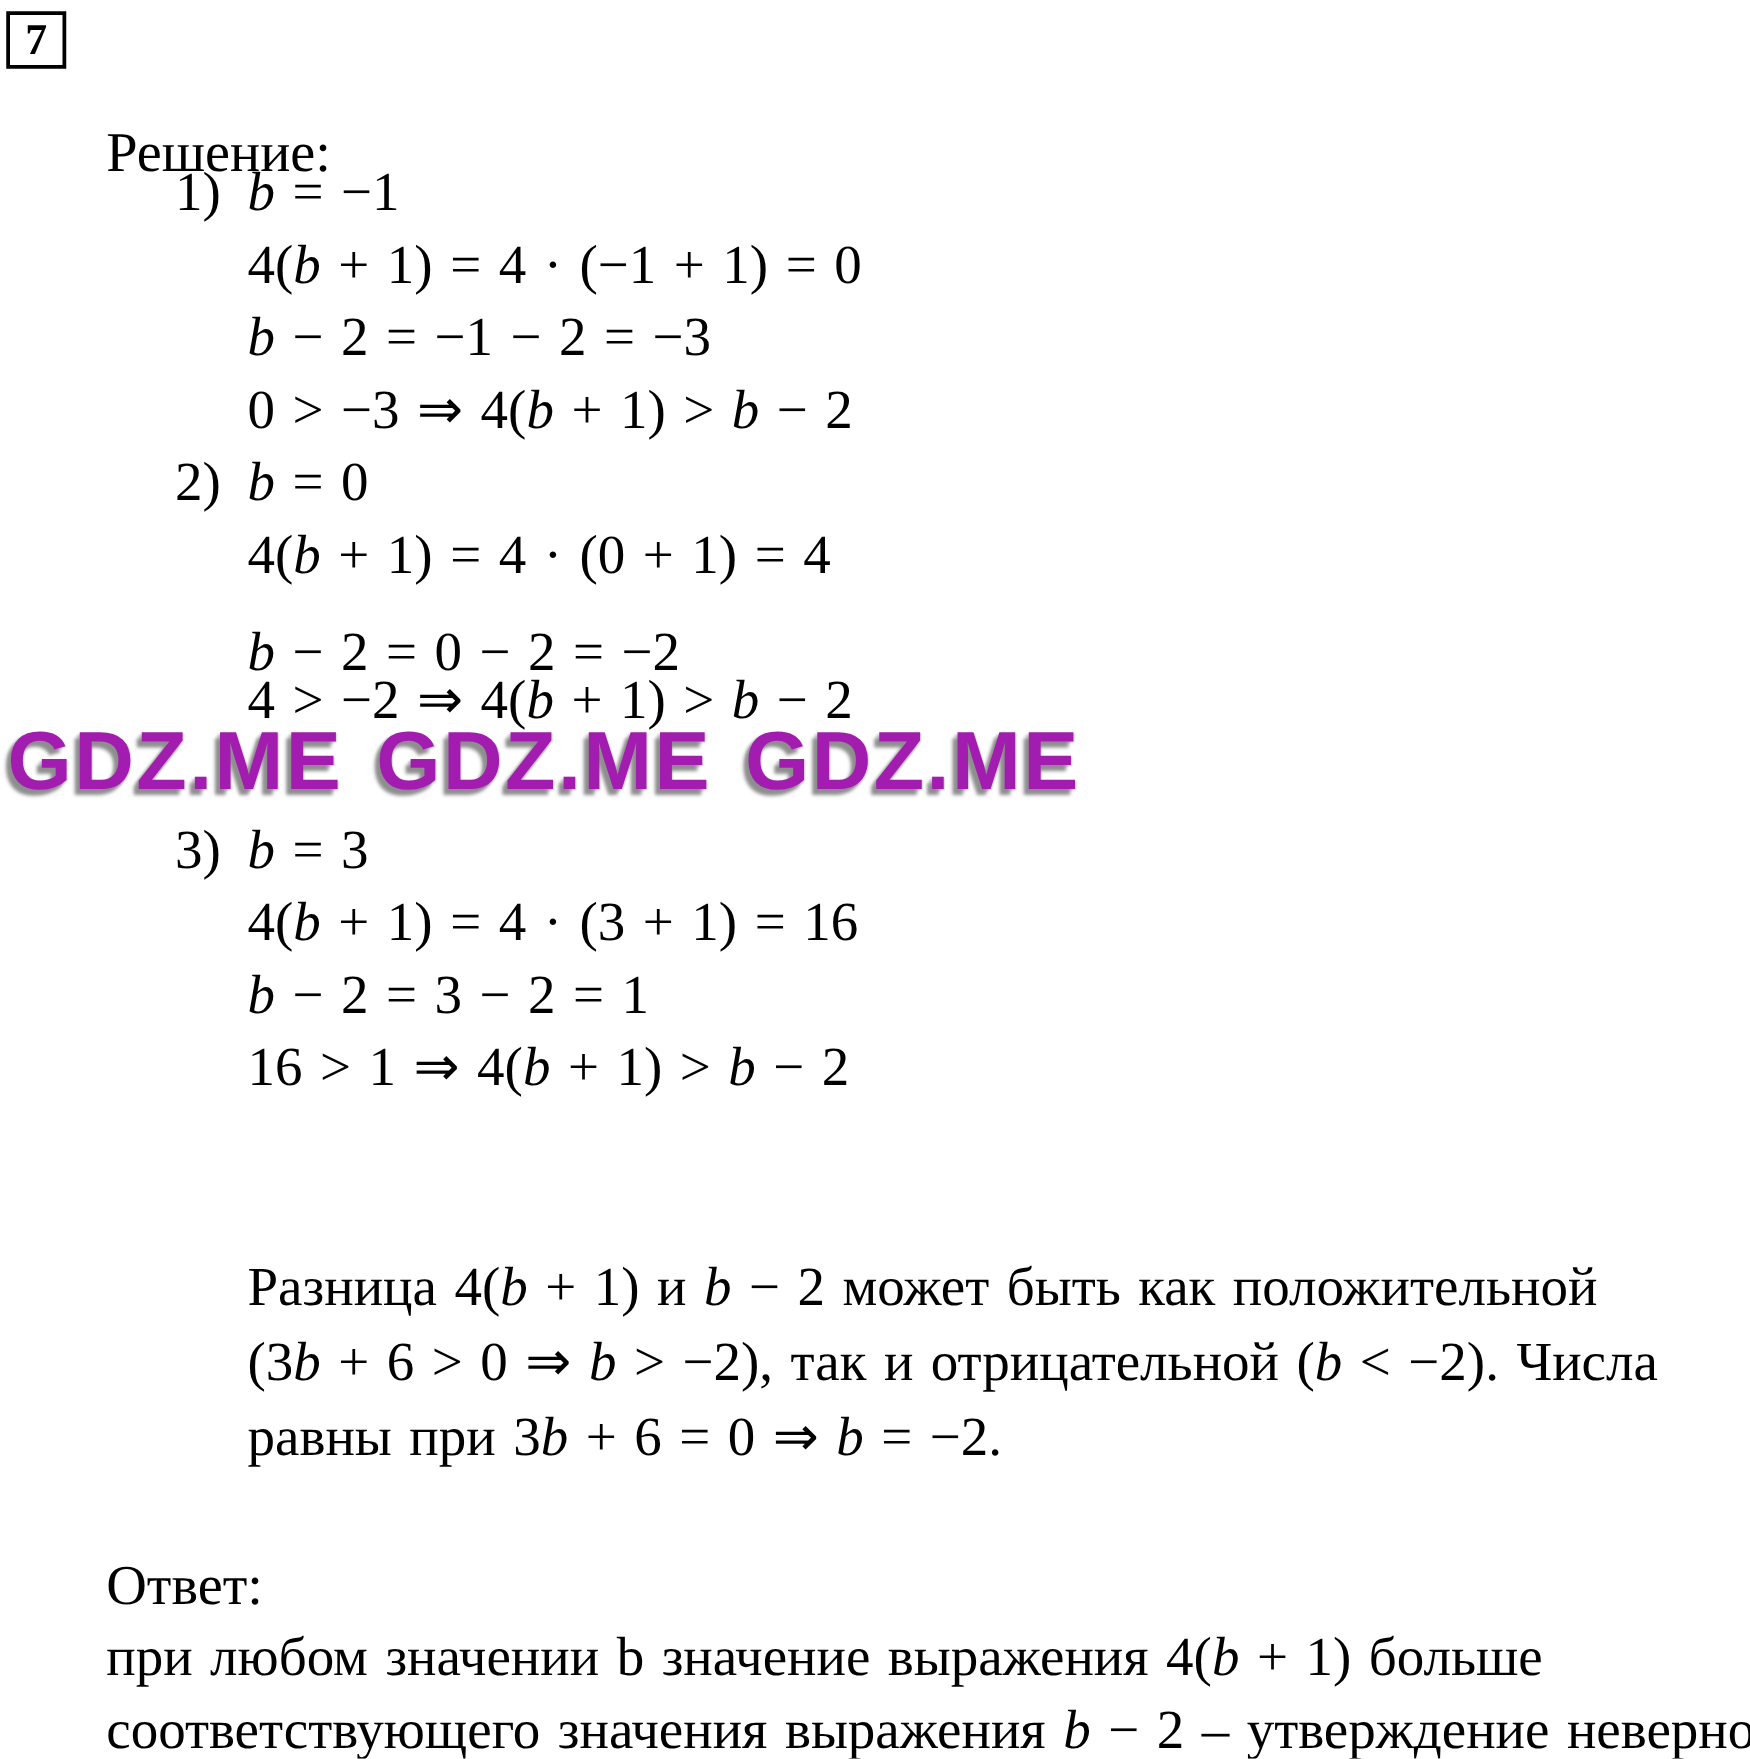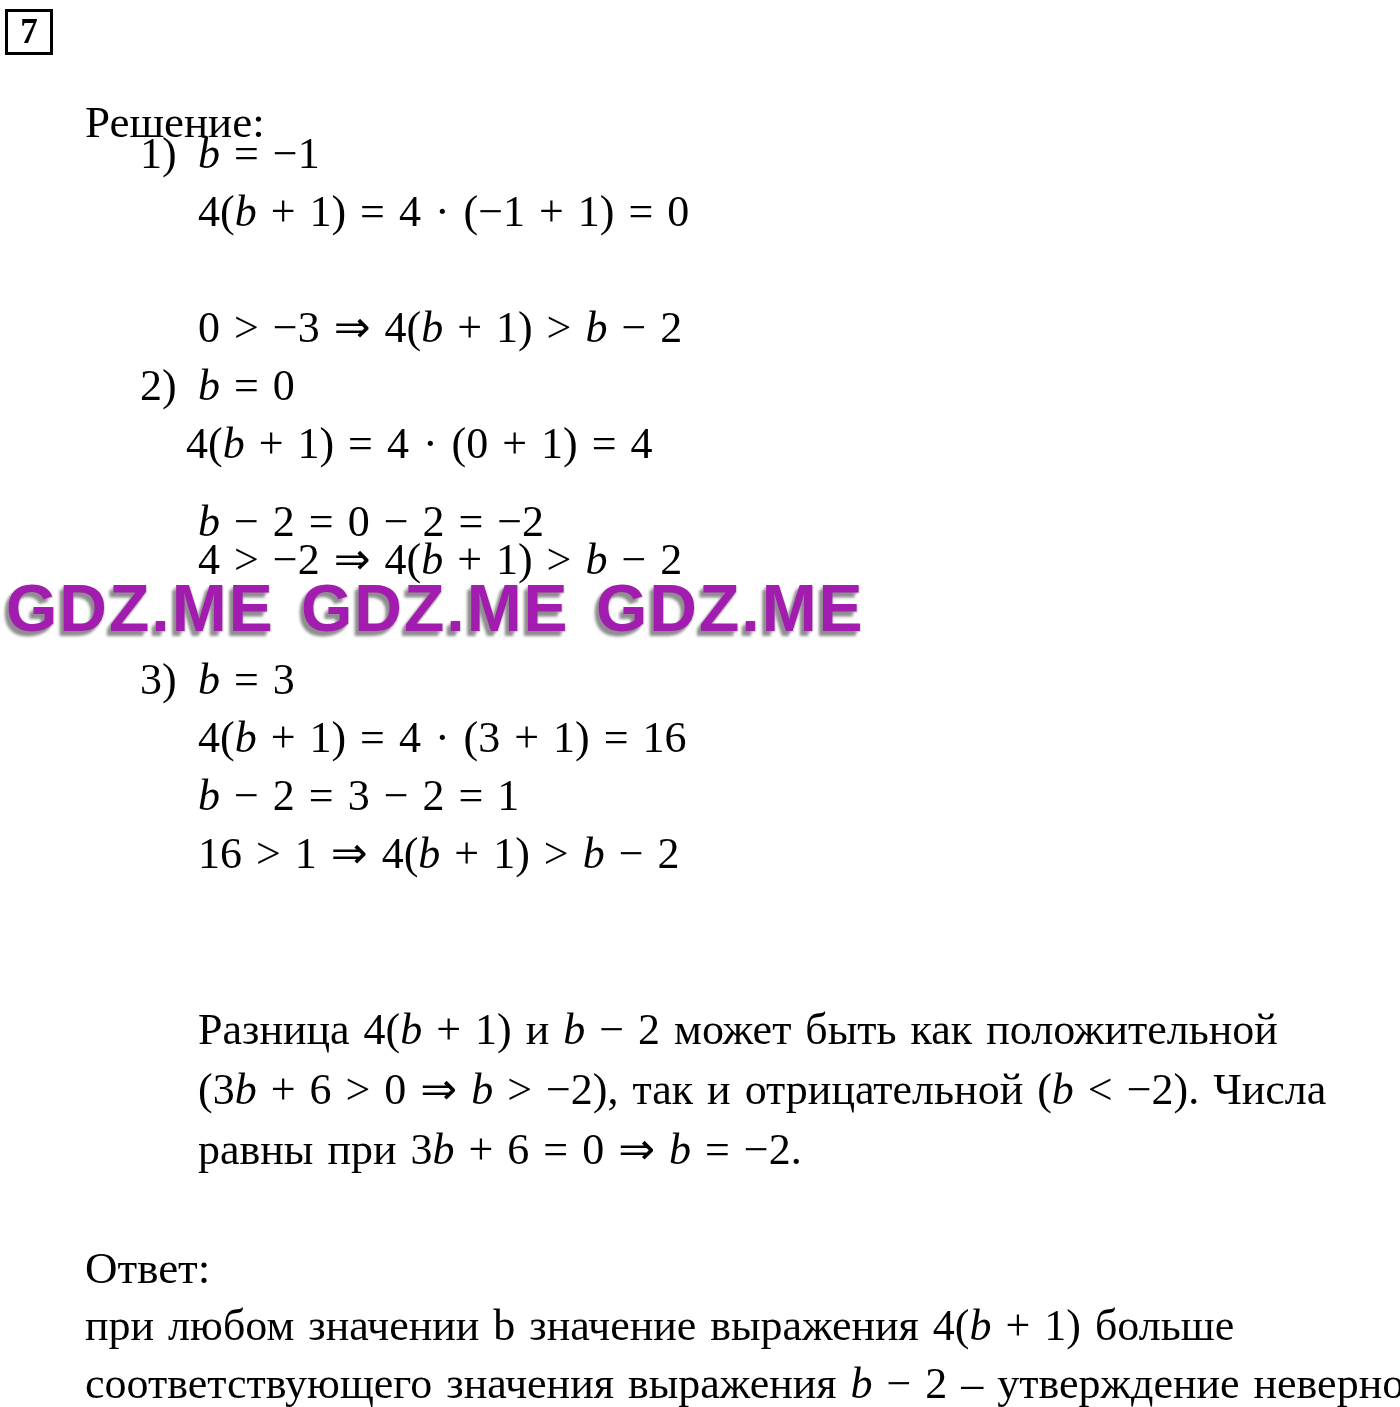--- a/index.html
+++ b/index.html
@@ -48,26 +48,27 @@
   <div class="problem-box">
     <span>7</span>
   </div>
 
   <div class="abs label" style="left:85px; top:80px;margin-top:20px;">Решение:</div>
 
   <div class="abs case-head" style="left:140px; top:132px;">
     <span class="idx">1)</span><span class="m"><i>b</i> = −1</span>
   </div>
   <div class="abs m" style="left:198px; top:190px;">4(<i>b</i> + 1) = 4 · (−1 + 1) = 0</div>
+  <div class="abs m" style="left:198px; top:248px;"><i>b</i> − 2 = −1 − 2 = −3</div>
   <div class="abs m" style="left:198px; top:306px;">0 &gt; −3 ⇒ 4(<i>b</i> + 1) &gt; <i>b</i> − 2</div>
 
   <div class="abs case-head" style="left:140px; top:364px;">
     <span class="idx">2)</span><span class="m"><i>b</i> = 0</span>
   </div>
-  <div class="abs m" style="left:186px; top:422px;">4(<i>b</i> + 1) = 4 · (0 + 1) = 4</div>
+  <div class="abs m" style="left:198px; top:422px;">4(<i>b</i> + 1) = 4 · (0 + 1) = 4</div>
   <div class="abs m" style="left:198px; top:500px;"><i>b</i> − 2 = 0 − 2 = −2</div>
   <div class="abs m" style="left:198px; top:538px;">4 &gt; −2 ⇒ 4(<i>b</i> + 1) &gt; <i>b</i> − 2</div>
 
   <div class="watermark">GDZ.ME GDZ.ME GDZ.ME</div>
 
   <div class="abs case-head" style="left:140px; top:658px;">
     <span class="idx">3)</span><span class="m"><i>b</i> = 3</span>
   </div>
   <div class="abs m" style="left:198px; top:716px;text-align:center;">4(<i>b</i> + 1) = 4 · (3 + 1) = 16</div>
   <div class="abs m" style="left:198px; top:774px;"><i>b</i> − 2 = 3 − 2 = 1</div>

